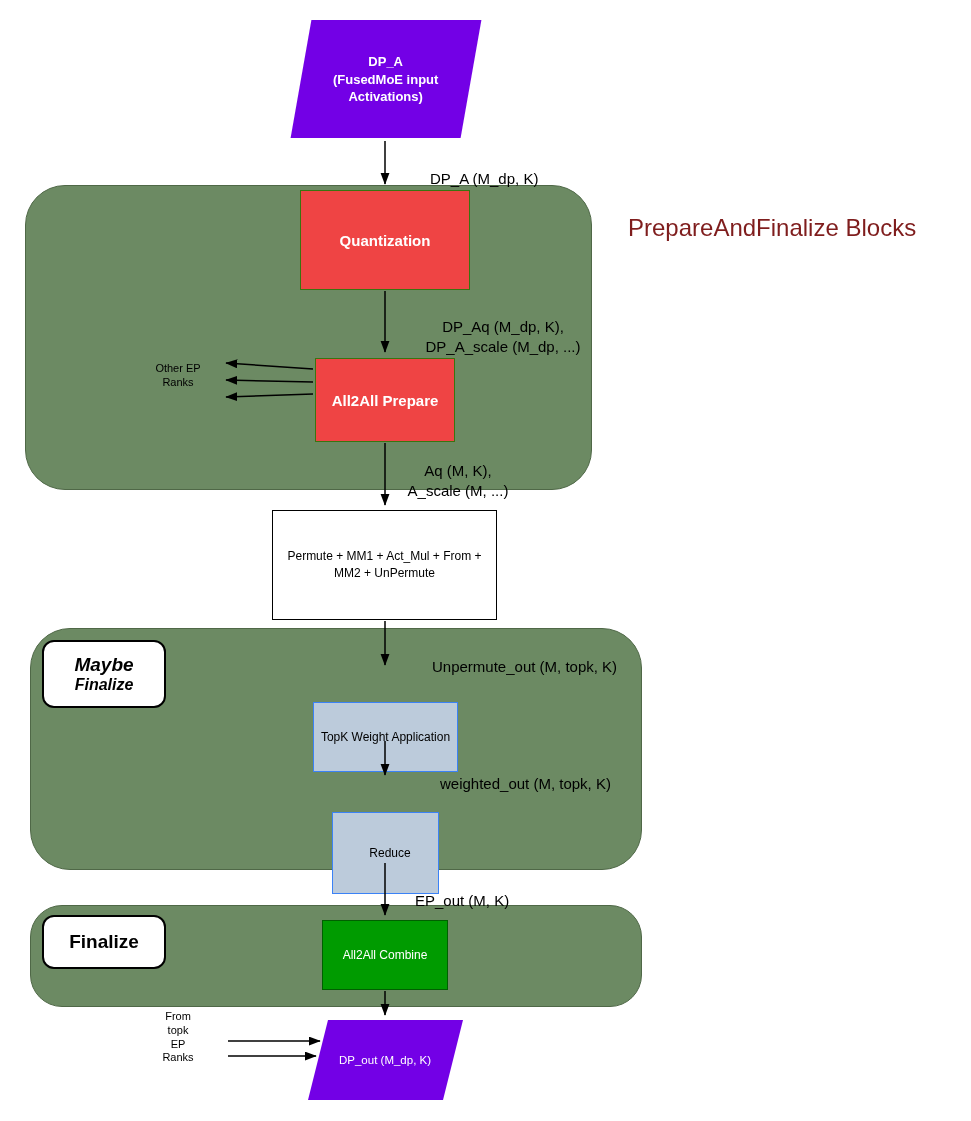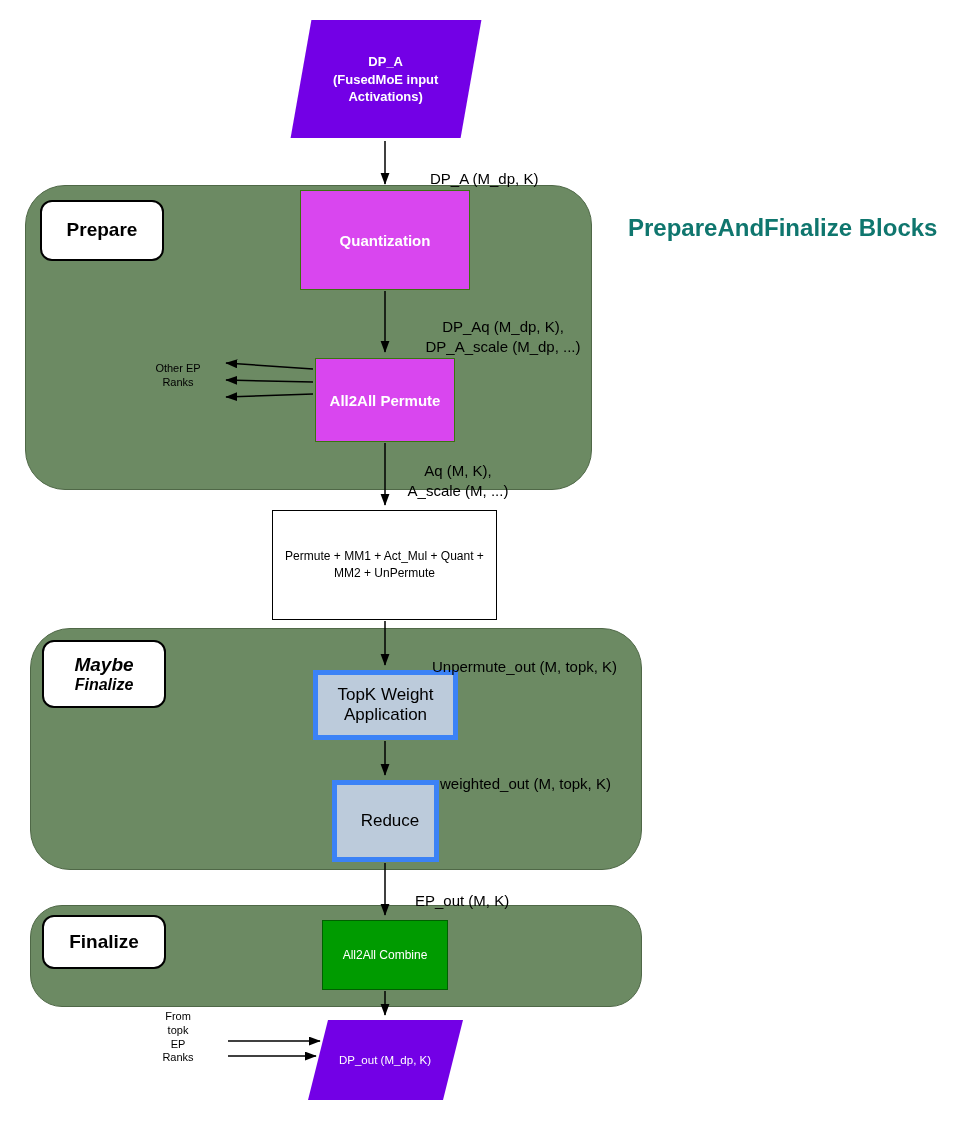--- a/index.html
+++ b/index.html
@@ -43,37 +43,38 @@
   .node {
     position: absolute;
     display: flex;
     align-items: center;
     justify-content: center;
     text-align: center;
     z-index: 2;
     box-sizing: border-box;
   }
   .green-node {
-    background: #d946ef;
+    background: #ef4444;
     border: 1px solid #3a7410;
     color: #ffffff;
     font-weight: bold;
     font-size: 15px;
   }
   .combine-node {
     background: #009b00;
     border: 1px solid #006000;
     color: #ffffff;
     font-size: 12px;
   }
   .bluegray-node {
     background: #bccbdb;
-    border: 5px solid #3b82f6;
-    color: #000000;
-    font-size: 17px;
+    border: 1px solid #3b82f6;
+    color: #000000;
+    font-size: 12px;
+    margin-top: 32px;
   }
   .process-node {
     background: #ffffff;
     border: 1px solid #000000;
     color: #000000;
     font-size: 12px;
     white-space: pre-line;
     line-height: 1.45;
   }
 
@@ -112,22 +113,22 @@
     line-height: 1.25;
     text-align: center;
     white-space: pre-line;
     z-index: 4;
   }
   .diagram-title {
     position: absolute;
     left: 628px;
     top: 214px;
     font-size: 24px;
-    font-weight: bold;
-    color: #0f766e;
+    font-weight: normal;
+    color: #7f1d1d;
     z-index: 4;
     white-space: nowrap;
   }
 
   svg.arrows {
     position: absolute;
     left: 0; top: 0;
     z-index: 3;
     pointer-events: none;
   }
@@ -159,47 +160,44 @@
 </style>
 </head>
 <body>
 
 <div class="canvas">
 
   <div class="group" id="c-prepare"></div>
   <div class="group" id="c-maybe"></div>
   <div class="group" id="c-finalize"></div>
 
-  <div class="white-label" id="c-prepare-label">
-    <span class="wl-line1">Prepare</span>
-  </div>
   <div class="white-label" id="c-maybe-label">
     <span class="wl-line1">Maybe</span>
     <span class="wl-line2">Finalize</span>
   </div>
   <div class="white-label" id="c-finalize-label">
     <span class="wl-line1">Finalize</span>
   </div>
 
   <div class="para para-in" id="n-input">
     <span class="inner">DP_A
 (FusedMoE input
 Activations)</span>
   </div>
 
   <div class="node green-node" id="n-quant">
     <span>Quantization</span>
   </div>
 
   <div class="node green-node" id="n-dispatch">
-    <span>All2All Permute</span>
+    <span>All2All Prepare</span>
   </div>
 
   <div class="node process-node" id="n-experts">
-    <span>Permute + MM1 + Act_Mul + Quant +
+    <span>Permute + MM1 + Act_Mul + From +
 MM2 + UnPermute</span>
   </div>
 
   <div class="node bluegray-node" id="n-topk">
     <span>TopK Weight Application</span>
   </div>
 
   <div class="node bluegray-node" id="n-reduce">
     <span>Reduce</span>
   </div>

